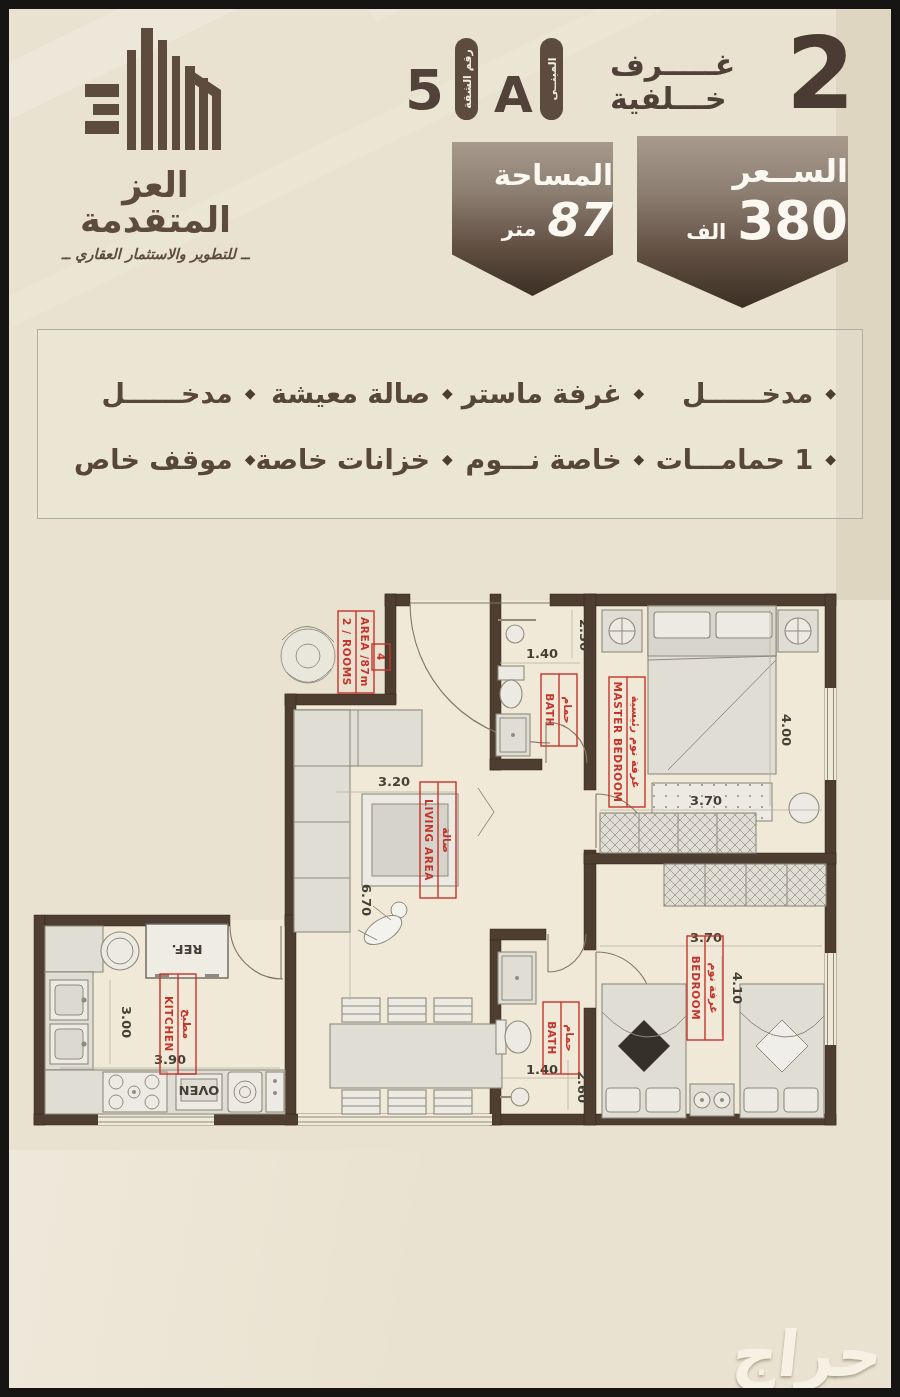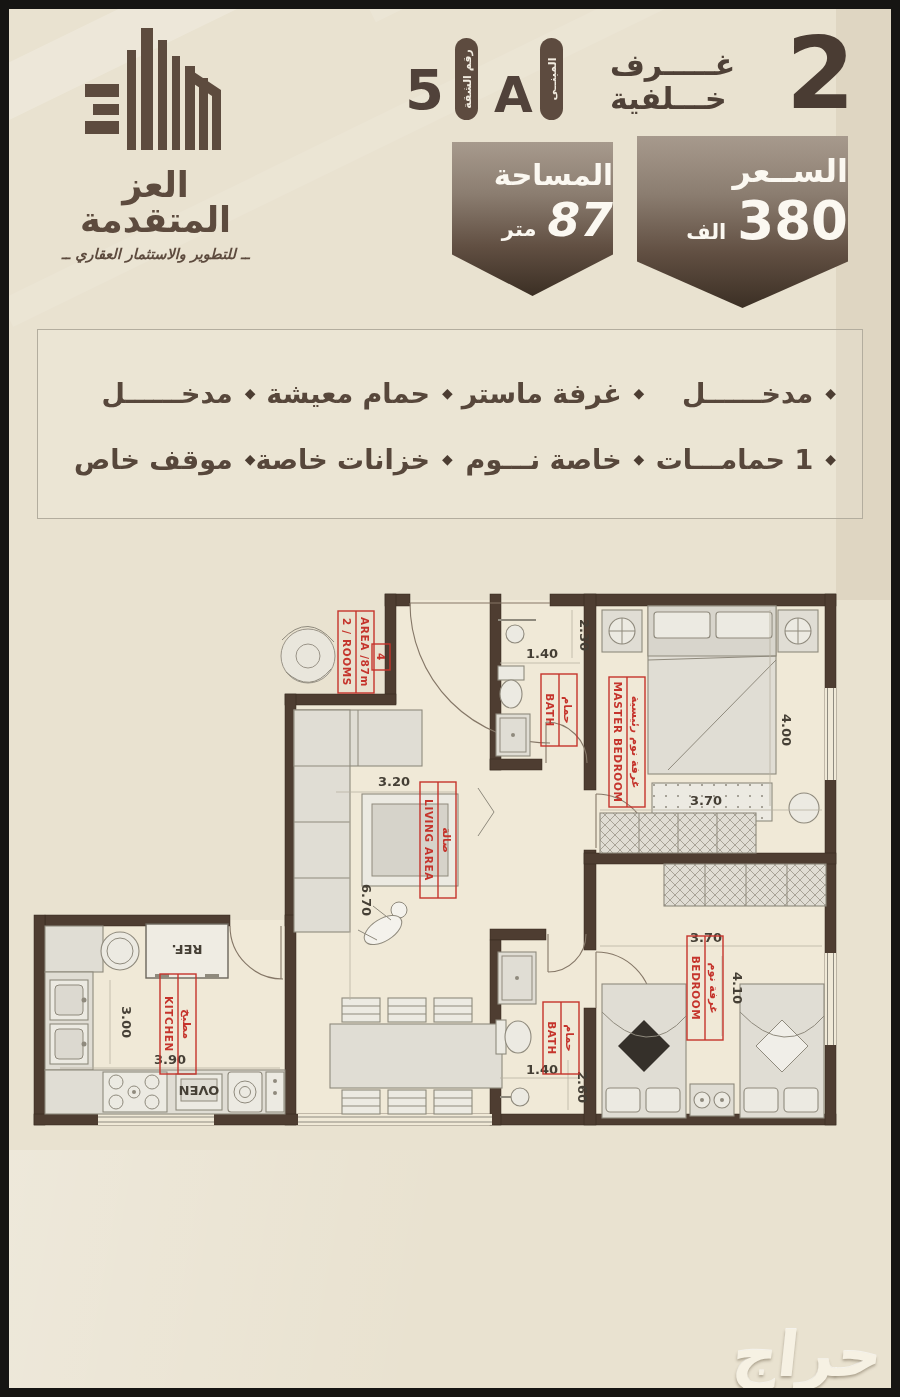--- a/index.html
+++ b/index.html
@@ -139,21 +139,21 @@
     <div class="feat">
         <span class="dia">◆</span>
         <span>مدخــــــل</span>
       </div>
     <div class="feat">
         <span class="dia">◆</span>
         <span>غرفة ماستر</span>
       </div>
     <div class="feat">
         <span class="dia">◆</span>
-        <span>حمام معيشة</span>
+        <span>صالة معيشة</span>
       </div>
     <div class="feat">
         <span class="dia">◆</span>
         <span>مدخــــــل</span>
       </div>
     <div class="feat">
         <span class="dia">◆</span>
         <span>1 حمامـــات</span>
       </div>
     <div class="feat">

